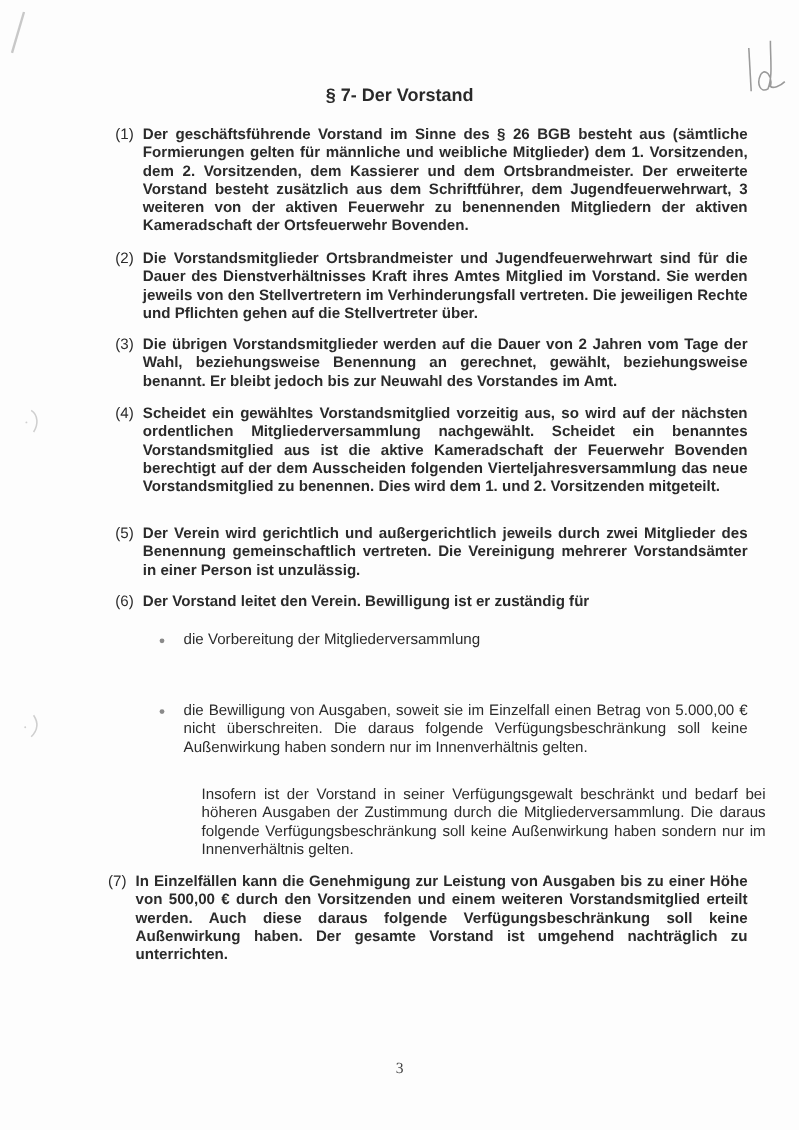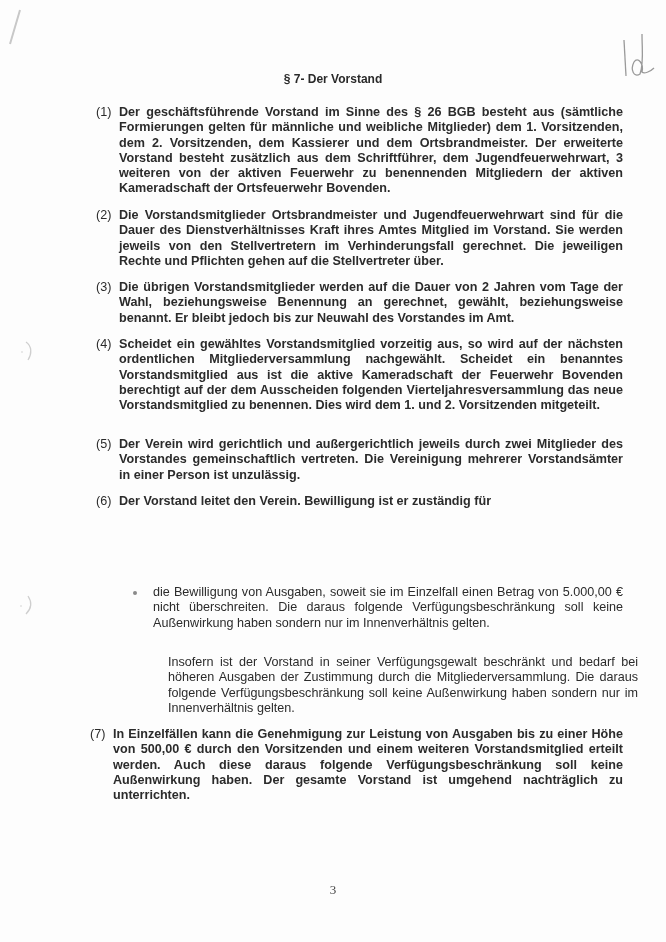--- a/index.html
+++ b/index.html
@@ -23,21 +23,21 @@
       width: 666px; height: 942px;
       background: #fdfdfd;
     }
     .title {
       position: absolute;
       top: 72px;
       left: 0;
       width: 666px;
       text-align: center;
       font-weight: bold;
-      font-size: 12px;
+      font-size: 15px;
       color: #2a2a2a;
     }
     .para {
       position: absolute;
       left: 96px;
       width: 527px;
     }
     .para .num {
       position: absolute;
       left: 0;
@@ -113,43 +113,47 @@
 
   <div class="title">§ 7- Der Vorstand</div>
 
   <div class="para" style="top:105px;">
     <span class="num">(1)</span>
     <div class="body lastleft">Der geschäftsführende Vorstand im Sinne des § 26 BGB besteht aus (sämtliche Formierungen gelten für männliche und weibliche Mitglieder) dem 1. Vorsitzenden, dem 2. Vorsitzenden, dem Kassierer und dem Ortsbrandmeister. Der erweiterte Vorstand besteht zusätzlich aus dem Schriftführer, dem Jugendfeuerwehrwart, 3 weiteren von der aktiven Feuerwehr zu benennenden Mitgliedern der aktiven Kameradschaft der Ortsfeuerwehr Bovenden.</div>
   </div>
 
   <div class="para" style="top:208px;">
     <span class="num">(2)</span>
-    <div class="body lastleft">Die Vorstandsmitglieder Ortsbrandmeister und Jugendfeuerwehrwart sind für die Dauer des Dienstverhältnisses Kraft ihres Amtes Mitglied im Vorstand. Sie werden jeweils von den Stellvertretern im Verhinderungsfall gerechnet. Die jeweiligen Rechte und Pflichten gehen auf die Stellvertreter über.</div>
+    <div class="body lastleft">Die Vorstandsmitglieder Ortsbrandmeister und Jugendfeuerwehrwart sind für die Dauer des Dienstverhältnisses Kraft ihres Amtes Mitglied im Vorstand. Sie werden jeweils von den Stellvertretern im Verhinderungsfall vertreten. Die jeweiligen Rechte und Pflichten gehen auf die Stellvertreter über.</div>
   </div>
 
   <div class="para" style="top:280px;">
     <span class="num">(3)</span>
     <div class="body lastleft">Die übrigen Vorstandsmitglieder werden auf die Dauer von 2 Jahren vom Tage der Wahl, beziehungsweise Benennung an gerechnet, gewählt, beziehungsweise benannt. Er bleibt jedoch bis zur Neuwahl des Vorstandes im Amt.</div>
   </div>
 
   <div class="para" style="top:337px;">
     <span class="num">(4)</span>
     <div class="body lastleft">Scheidet ein gewähltes Vorstandsmitglied vorzeitig aus, so wird auf der nächsten ordentlichen Mitgliederversammlung nachgewählt. Scheidet ein benanntes Vorstandsmitglied aus ist die aktive Kameradschaft der Feuerwehr Bovenden berechtigt auf der dem Ausscheiden folgenden Vierteljahresversammlung das neue Vorstandsmitglied zu benennen. Dies wird dem 1. und 2. Vorsitzenden mitgeteilt.</div>
   </div>
 
   <div class="para" style="top:437px;">
     <span class="num">(5)</span>
-    <div class="body lastleft">Der Verein wird gerichtlich und außergerichtlich jeweils durch zwei Mitglieder des Vorstandes gemeinschaftlich vertreten. Die Vereinigung mehrerer Vorstandsämter in einer Person ist unzulässig.</div>
+    <div class="body lastleft">Der Verein wird gerichtlich und außergerichtlich jeweils durch zwei Mitglieder des Benennung gemeinschaftlich vertreten. Die Vereinigung mehrerer Vorstandsämter in einer Person ist unzulässig.</div>
   </div>
 
   <div class="para" style="top:494px;">
     <span class="num">(6)</span>
     <div class="body lastleft">Der Vorstand leitet den Verein. Bewilligung ist er zuständig für</div>
   </div>
 
+  <div class="bullet" style="top:526px;">
+    <span class="dot"></span>
+    <div class="body">die Vorbereitung der Mitgliederversammlung</div>
+  </div>
 
 
   <div class="bullet" style="top:585px;">
     <span class="dot"></span>
     <div class="body lastleft" style="text-align-last:left;">die Bewilligung von Ausgaben, soweit sie im Einzelfall einen Betrag von 5.000,00 € nicht überschreiten. Die daraus folgende Verfügungsbeschränkung soll keine Außenwirkung haben sondern nur im Innenverhältnis gelten.</div>
   </div>
 
   <div class="sub" style="top:655px; text-align-last:left;">Insofern ist der Vorstand in seiner Verfügungsgewalt beschränkt und bedarf bei höheren Ausgaben der Zustimmung durch die Mitgliederversammlung. Die daraus folgende Verfügungsbeschränkung soll keine Außenwirkung haben sondern nur im Innenverhältnis gelten.</div>
 
   <div class="para" style="top:727px; left:90px; width:533px;">

